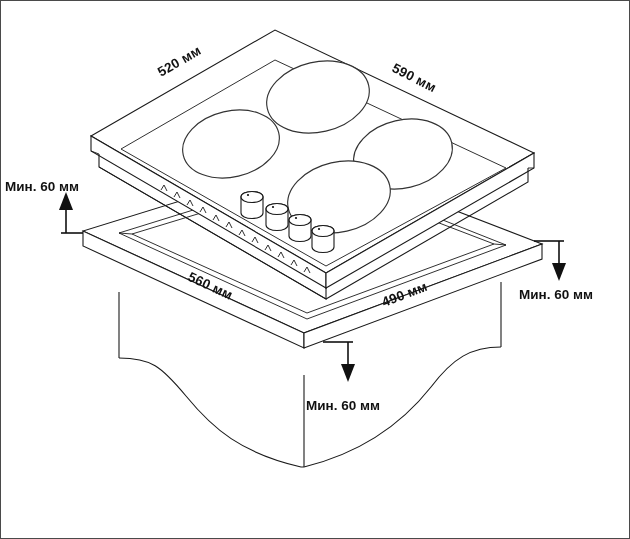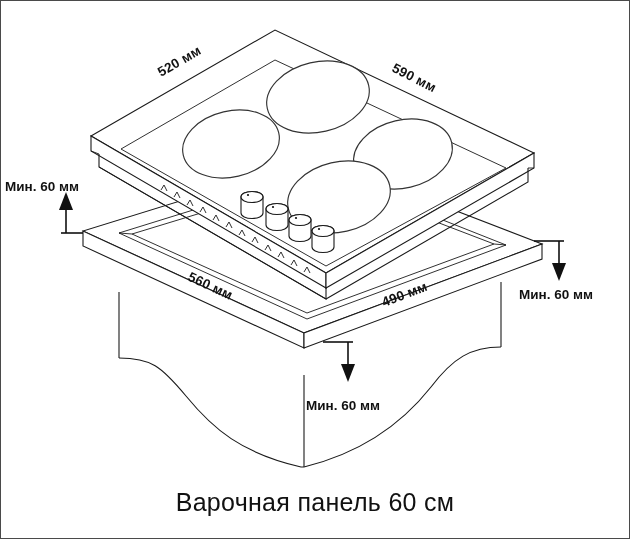--- a/index.html
+++ b/index.html
@@ -219,15 +219,14 @@
 
     <g>
       <path class="ln-lead" d="M322 341 L352 341"></path>
       <path class="ln-lead" d="M347 341 L347 363"></path>
       <polygon class="arrowhead" points="347,381 340,363 354,363"></polygon>
       <text class="min-text" x="305" y="409">Мин. 60 мм</text>
     </g>
 
   </svg>
 
-  <div class="caption-text">Варочная панель 60 см</div>
 
 </div>
 
 </body></html>

